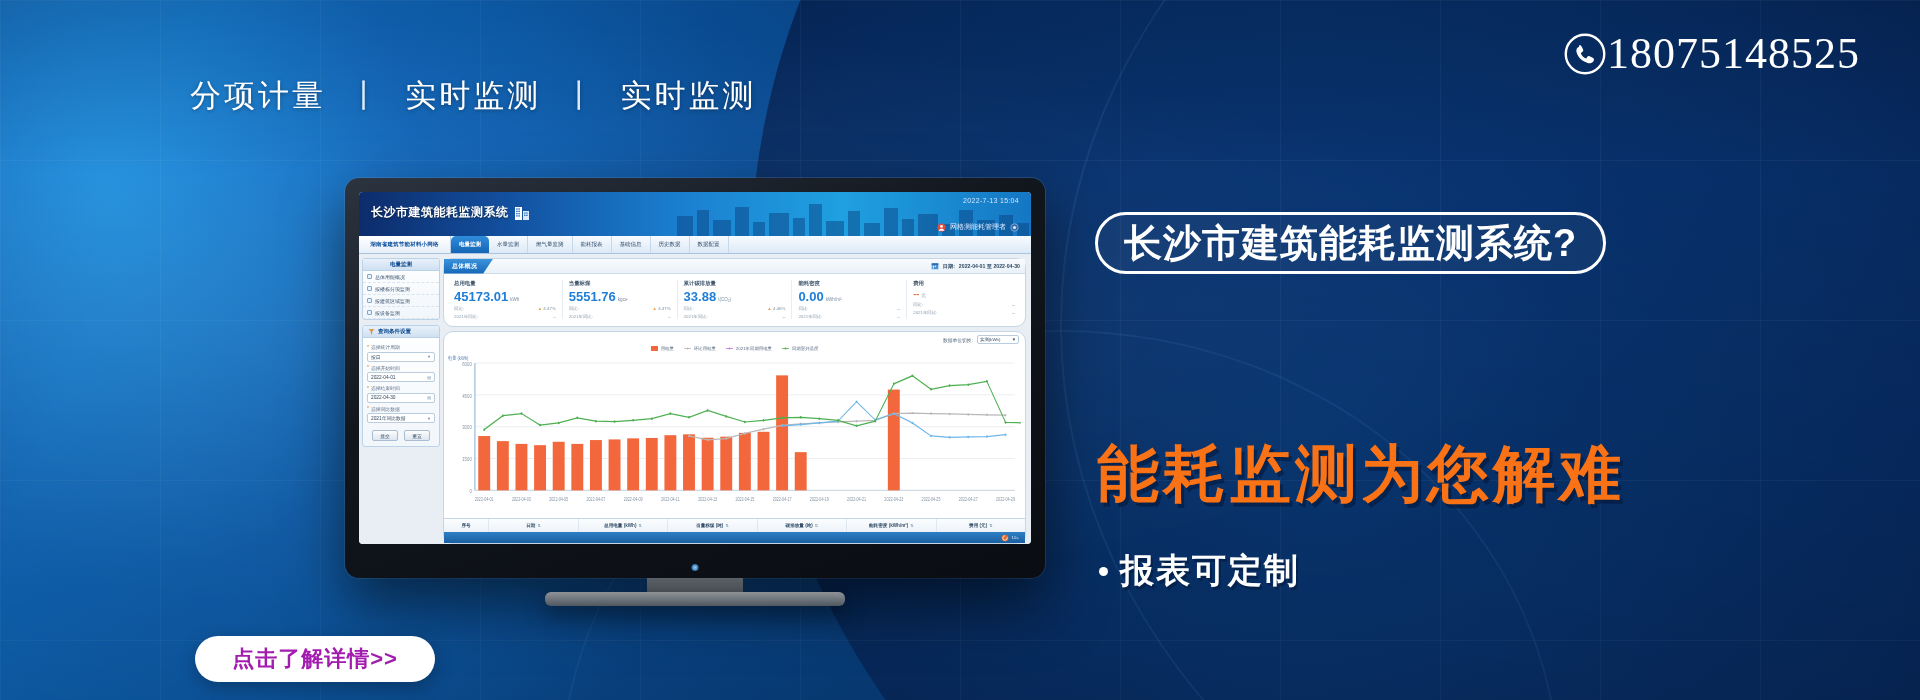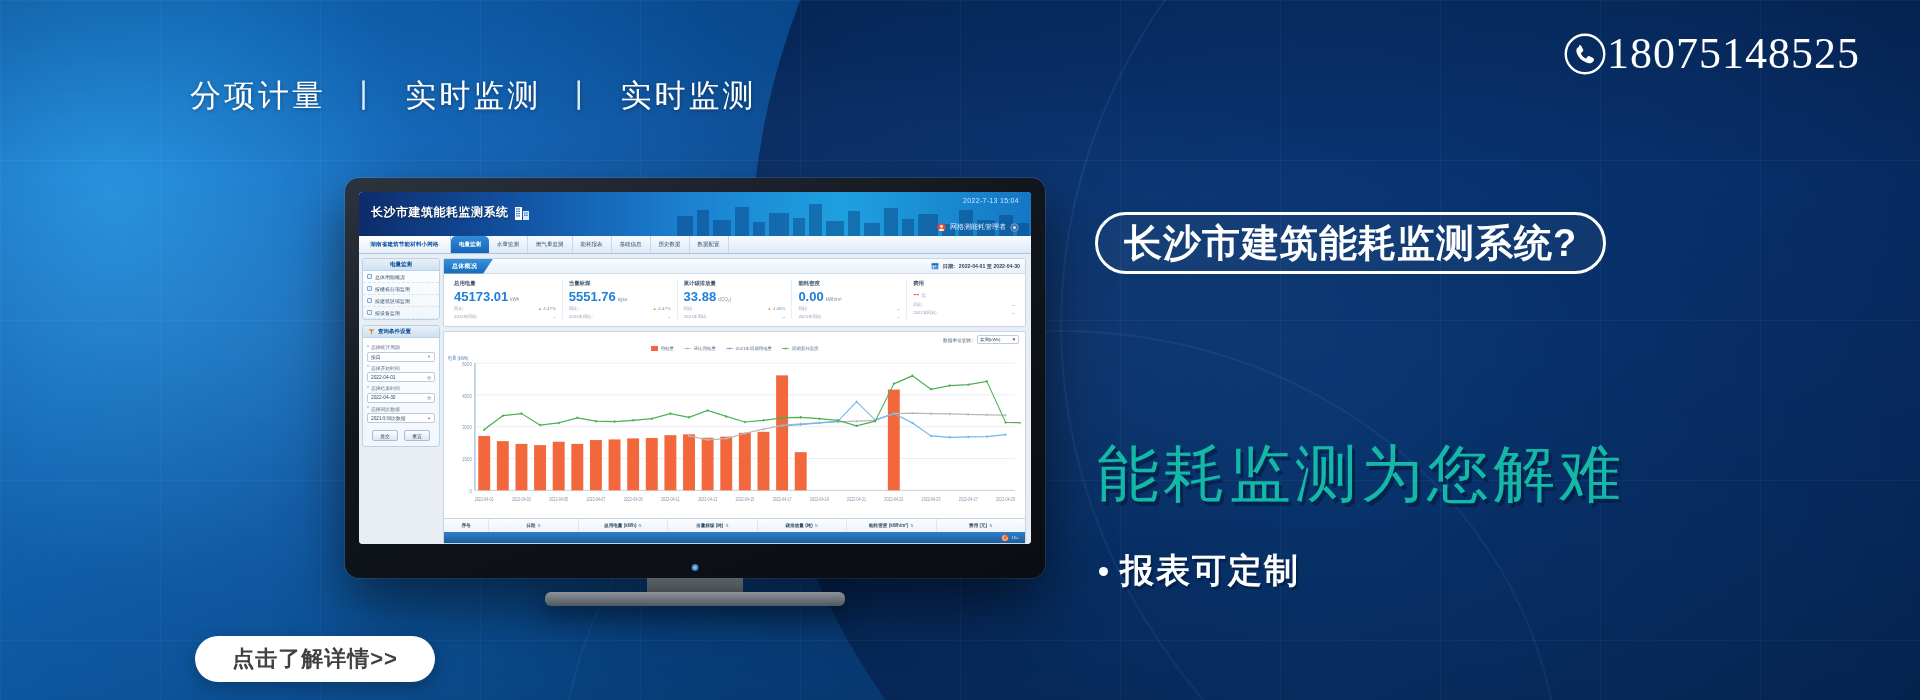--- a/index.html
+++ b/index.html
@@ -195,21 +195,21 @@
   .f-btn {
     width: 26px; height: 11px; border-radius: 2px;
     background: linear-gradient(180deg,#fdfdfe,#dde6ef);
     border: 1px solid #aabdd0; color:#2c4761;
     font-size: 4.8px; display:flex; align-items:center; justify-content:center;
   }
 
   .sc-main { flex: 1; min-width: 0; padding: 4px 5px 0 0; display:flex; flex-direction:column; gap: 4px; }
 
   .panel {
-    background: #fff; border: 1px solid #c5d6e6; border-radius: 2px;
+    background: #fff; border: 1px solid #c5d6e6; border-radius: 10px;
     position: relative;
   }
   .panel-head {
     height: 15px; display: flex; align-items: center; justify-content: space-between;
     background: linear-gradient(180deg,#f8fbfe,#eaf1f8);
     border-bottom: 1px solid #cfdde9; padding-right: 5px;
   }
   .panel-head .ribbon {
     height: 15px; padding: 0 16px 0 8px; display:flex; align-items:center;
     background: linear-gradient(180deg,#3a93dd,#1668b8);
@@ -290,39 +290,39 @@
     height: 62px; padding: 0 26px;
     border: 3px solid #ffffff; border-radius: 34px;
     color: #ffffff; font-size: 38px; font-weight: 700; letter-spacing: 1px;
     white-space: nowrap;
     background: rgba(255,255,255,0.04);
   }
   .pill-1 { left: 0px; top: 212px; }
   .pill-2 { left: 0px; top: 326px; }
   .headline {
     position: absolute; left: 2px; top: 432px;
-    color: #14b8a6; font-size: 62px; font-weight: 400; letter-spacing: 4px;
+    color: #f97316; font-size: 62px; font-weight: 700; letter-spacing: 4px;
     white-space: nowrap;
     text-shadow: 3px 4px 0 rgba(2,22,54,0.55);
   }
   .bullets {
     position: absolute; left: 4px; top: 548px;
     display: flex; gap: 46px;
     color: #ffffff; font-size: 34px; font-weight: 700; letter-spacing: 2px;
     white-space: nowrap;
     text-shadow: 2px 3px 0 rgba(2,22,54,0.5);
   }
   .bullets .b { display:flex; align-items:center; gap: 12px; }
   .bullets .bdot { width: 9px; height: 9px; border-radius:50%; background:#fff; flex:none; }
 
   
   .cta {
     position: absolute; left: 195px; top: 636px;
     width: 240px; height: 46px; border-radius: 23px;
-    background: #ffffff; color: #404040;
+    background: #ffffff; color: #a21caf;
     display: flex; align-items: center; justify-content: center;
     font-size: 22px; font-weight: 700; letter-spacing: 1px;
     box-shadow: 0 6px 18px rgba(0,0,0,.25);
   }
 </style>
 </head>
 <body>
 
 <div class="banner">
   <div class="bg-base"></div>

